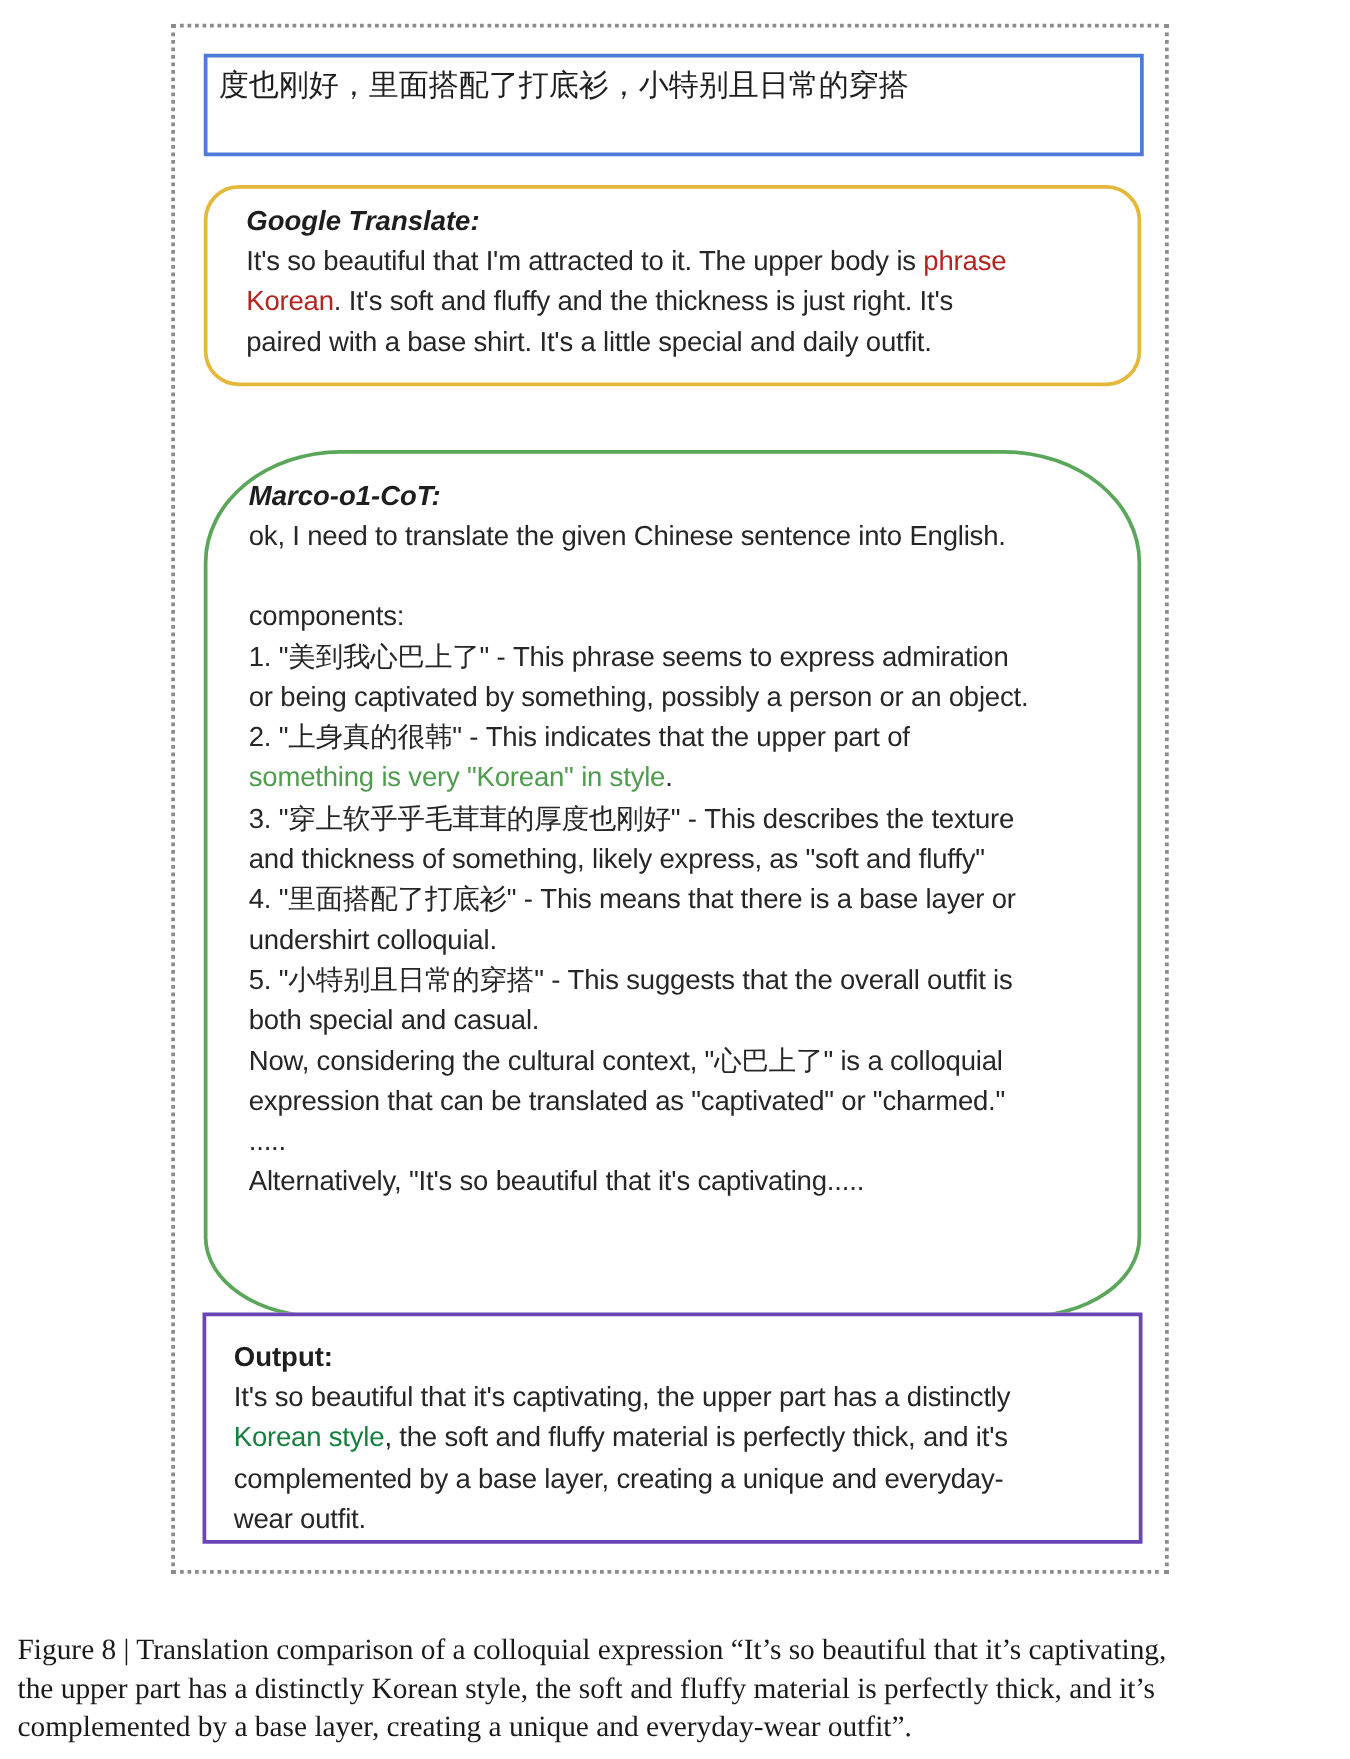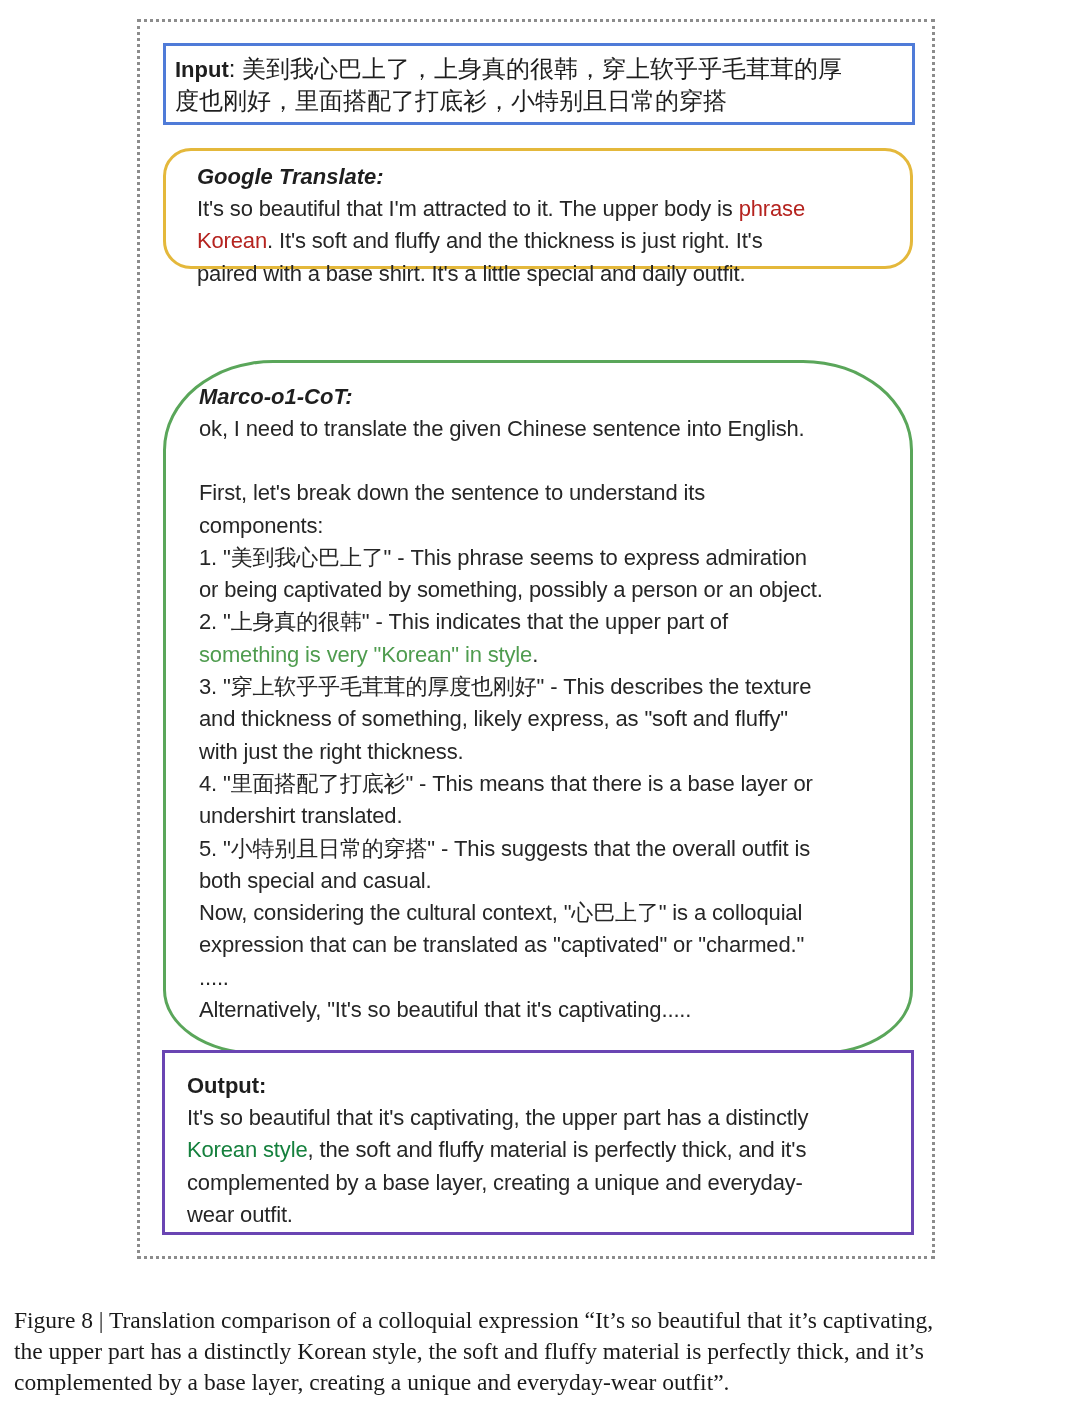--- a/index.html
+++ b/index.html
@@ -5,21 +5,21 @@
   html, body { margin: 0; padding: 0; background: #ffffff; }
   body { width: 1080px; height: 1407px; position: relative; overflow: hidden;
          font-family: "Liberation Sans", "DejaVu Sans", sans-serif; color: #262626; }
   .frame { position: absolute; left: 137px; top: 19px; width: 798px; height: 1240px;
            border: 3px dotted #8c8c8c; box-sizing: border-box; }
   .box { position: absolute; box-sizing: border-box; background: #ffffff; }
   .input-box { left: 163px; top: 43px; width: 752px; height: 82px;
                border: 3px solid #4f7bd8; padding: 7px 0 0 9px; }
   .input-box .line { font-size: 24px; line-height: 31px; white-space: nowrap; color: #1e1e1e; }
   .input-label { font-weight: bold; font-size: 22px; }
-  .gt-box { left: 163px; top: 148px; width: 750px; height: 121px;
+  .gt-box { left: 163px; top: 148px; width: 750px; height: 161px;
             border: 3px solid #e4b83b; border-radius: 28px; padding: 10px 0 16px 31px; }
   .cot-box { left: 163px; top: 332px; width: 750px; height: 695px;
              border: 3px solid #5aa65a; border-radius: 110px 110px 95px 95px / 90px 90px 65px 65px;
              padding: 18px 0 0 33px; margin-top: 28px; }
   .out-box { left: 162px; top: 1050px; width: 752px; height: 185px;
              border: 3px solid #6a45b3; padding: 17px 0 12px 22px; }
   .title { font-weight: bold; font-style: italic; font-size: 22px; line-height: 32px; color: #1e1e1e; }
   .out-title { font-weight: bold; font-size: 22px; line-height: 32px; color: #1e1e1e; }
   .txt { font-size: 22px; line-height: 32.3px; white-space: nowrap; color: #262626; letter-spacing: -0.15px; }
   .red { color: #b5231f; }
@@ -30,46 +30,43 @@
              font-family: "Liberation Serif", "DejaVu Serif", serif; font-size: 23.5px;
              line-height: 31px; color: #1a1a1a; }
   .caption .cline { white-space: nowrap; display: block; }
 </style>
 </head>
 <body>
 
 <div class="frame"></div>
 
 <div class="box input-box">
-  <div class="line"><span class="input-label">Input</span><span>: </span><span>美到我心巴上了，上身真的很韩，穿上软乎乎毛茸茸的厚</span></div>
   <div class="line">度也刚好，里面搭配了打底衫，小特别且日常的穿搭</div>
 </div>
 
 <div class="box gt-box">
   <div class="title">Google Translate:</div>
   <div class="txt"><span>It's so beautiful that I'm attracted to it. The upper body is </span><span class="red">phrase</span></div>
   <div class="txt"><span class="red">Korean</span><span>. It's soft and fluffy and the thickness is just right. It's</span></div>
   <div class="txt">paired with a base shirt. It's a little special and daily outfit.</div>
 </div>
 
 <div class="box cot-box">
   <div class="title">Marco-o1-CoT:</div>
   <div class="txt">ok, I need to translate the given Chinese sentence into English.</div>
   <div class="spacer"></div>
-  <div class="txt">First, let's break down the sentence to understand its</div>
   <div class="txt">components:</div>
   <div class="txt">1. "美到我心巴上了" - This phrase seems to express admiration</div>
   <div class="txt">or being captivated by something, possibly a person or an object.</div>
   <div class="txt">2. "上身真的很韩" - This indicates that the upper part of</div>
   <div class="txt"><span class="green">something is very "Korean" in style</span><span>.</span></div>
   <div class="txt">3. "穿上软乎乎毛茸茸的厚度也刚好" - This describes the texture</div>
   <div class="txt">and thickness of something, likely express, as "soft and fluffy"</div>
-  <div class="txt">with just the right thickness.</div>
   <div class="txt">4. "里面搭配了打底衫" - This means that there is a base layer or</div>
-  <div class="txt">undershirt translated.</div>
+  <div class="txt">undershirt colloquial.</div>
   <div class="txt">5. "小特别且日常的穿搭" - This suggests that the overall outfit is</div>
   <div class="txt">both special and casual.</div>
   <div class="txt">Now, considering the cultural context, "心巴上了" is a colloquial</div>
   <div class="txt">expression that can be translated as "captivated" or "charmed."</div>
   <div class="txt">.....</div>
   <div class="txt">Alternatively, "It's so beautiful that it's captivating.....</div>
 </div>
 
 <div class="box out-box">
   <div class="out-title">Output:</div>

